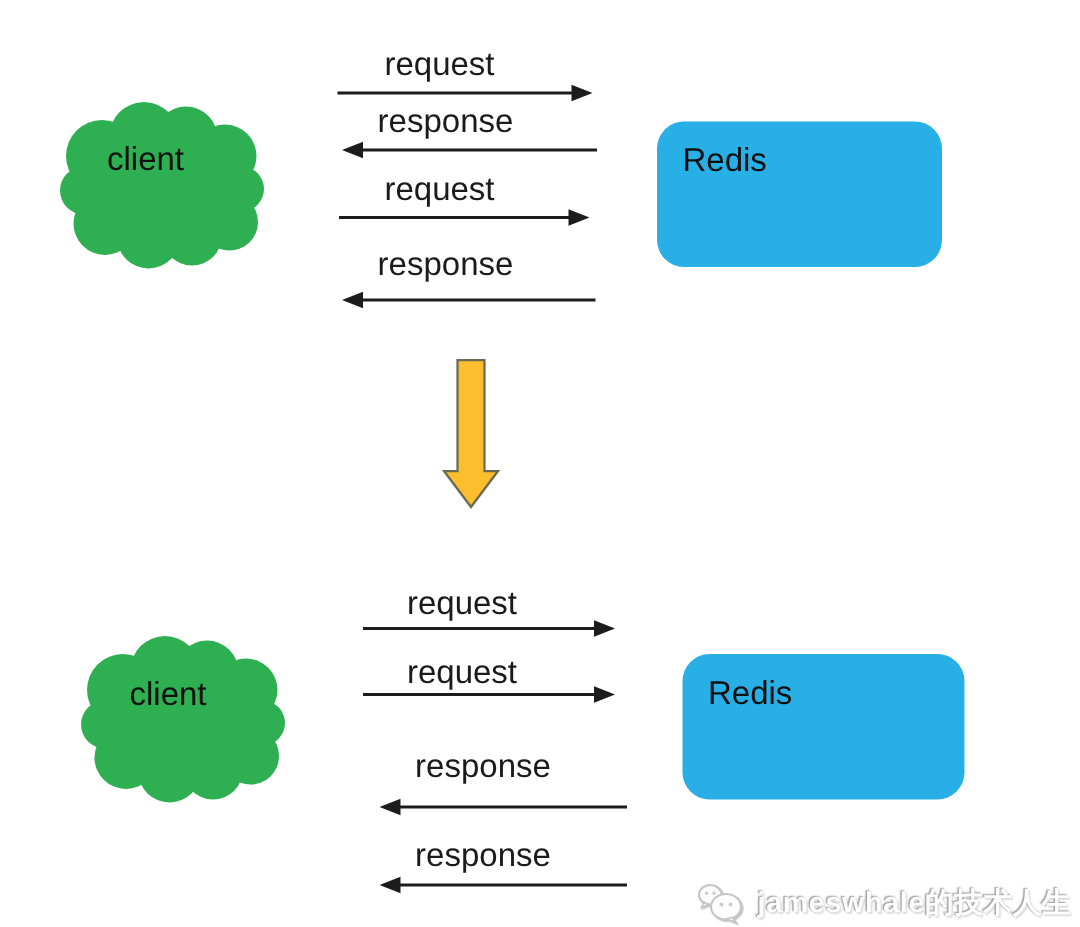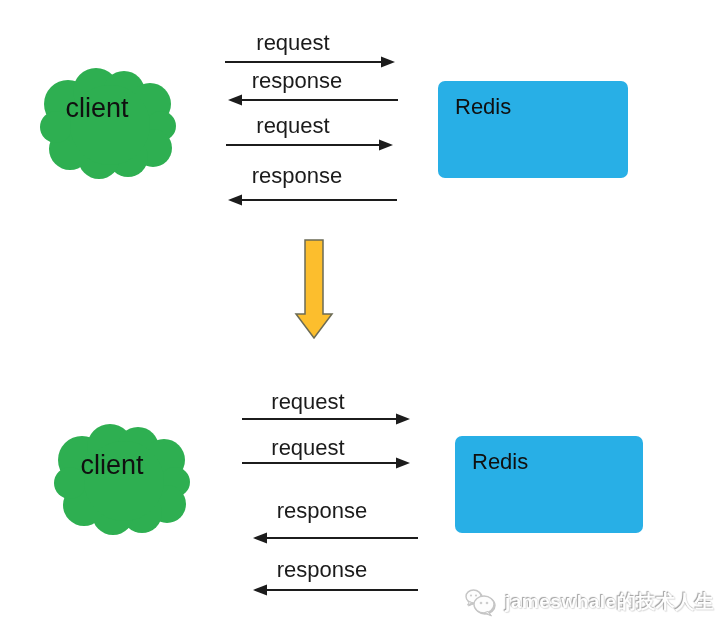--- a/index.html
+++ b/index.html
@@ -7,24 +7,24 @@
     position:relative;width:720px;height:618px;background:#ffffff;
     font-family:"Liberation Sans",sans-serif;overflow:hidden;
   }
   .layer{position:absolute;left:0;top:0;}
   .msg-label{
     position:absolute;transform:translateX(-50%);
     font-size:22px;color:#1b1b1b;white-space:nowrap;line-height:1.1;text-align:right;
   }
   .cloud-label{
     position:absolute;transform:translateX(-50%);
-    font-size:27px;color:#101010;white-space:nowrap;
+    font-size:22px;color:#101010;white-space:nowrap;
   }
   .server-box{
-    position:absolute;border-radius:7px;box-sizing:border-box;
+    position:absolute;border-radius:18px;box-sizing:border-box;
     padding:13px 0 0 17px;font-size:22px;color:#101010;
   }
   .watermark{
     position:absolute;left:462px;top:582px;height:40px;
     display:flex;align-items:center;gap:7px;
   }
   .watermark-text{
     font-size:19px;font-weight:bold;letter-spacing:.5px;color:#fefefe;
     text-shadow:-1px -1px 1px #9f9f9f, 1px 1px 1px #dedede, 0 0 1px #bdbdbd;
     white-space:nowrap;

